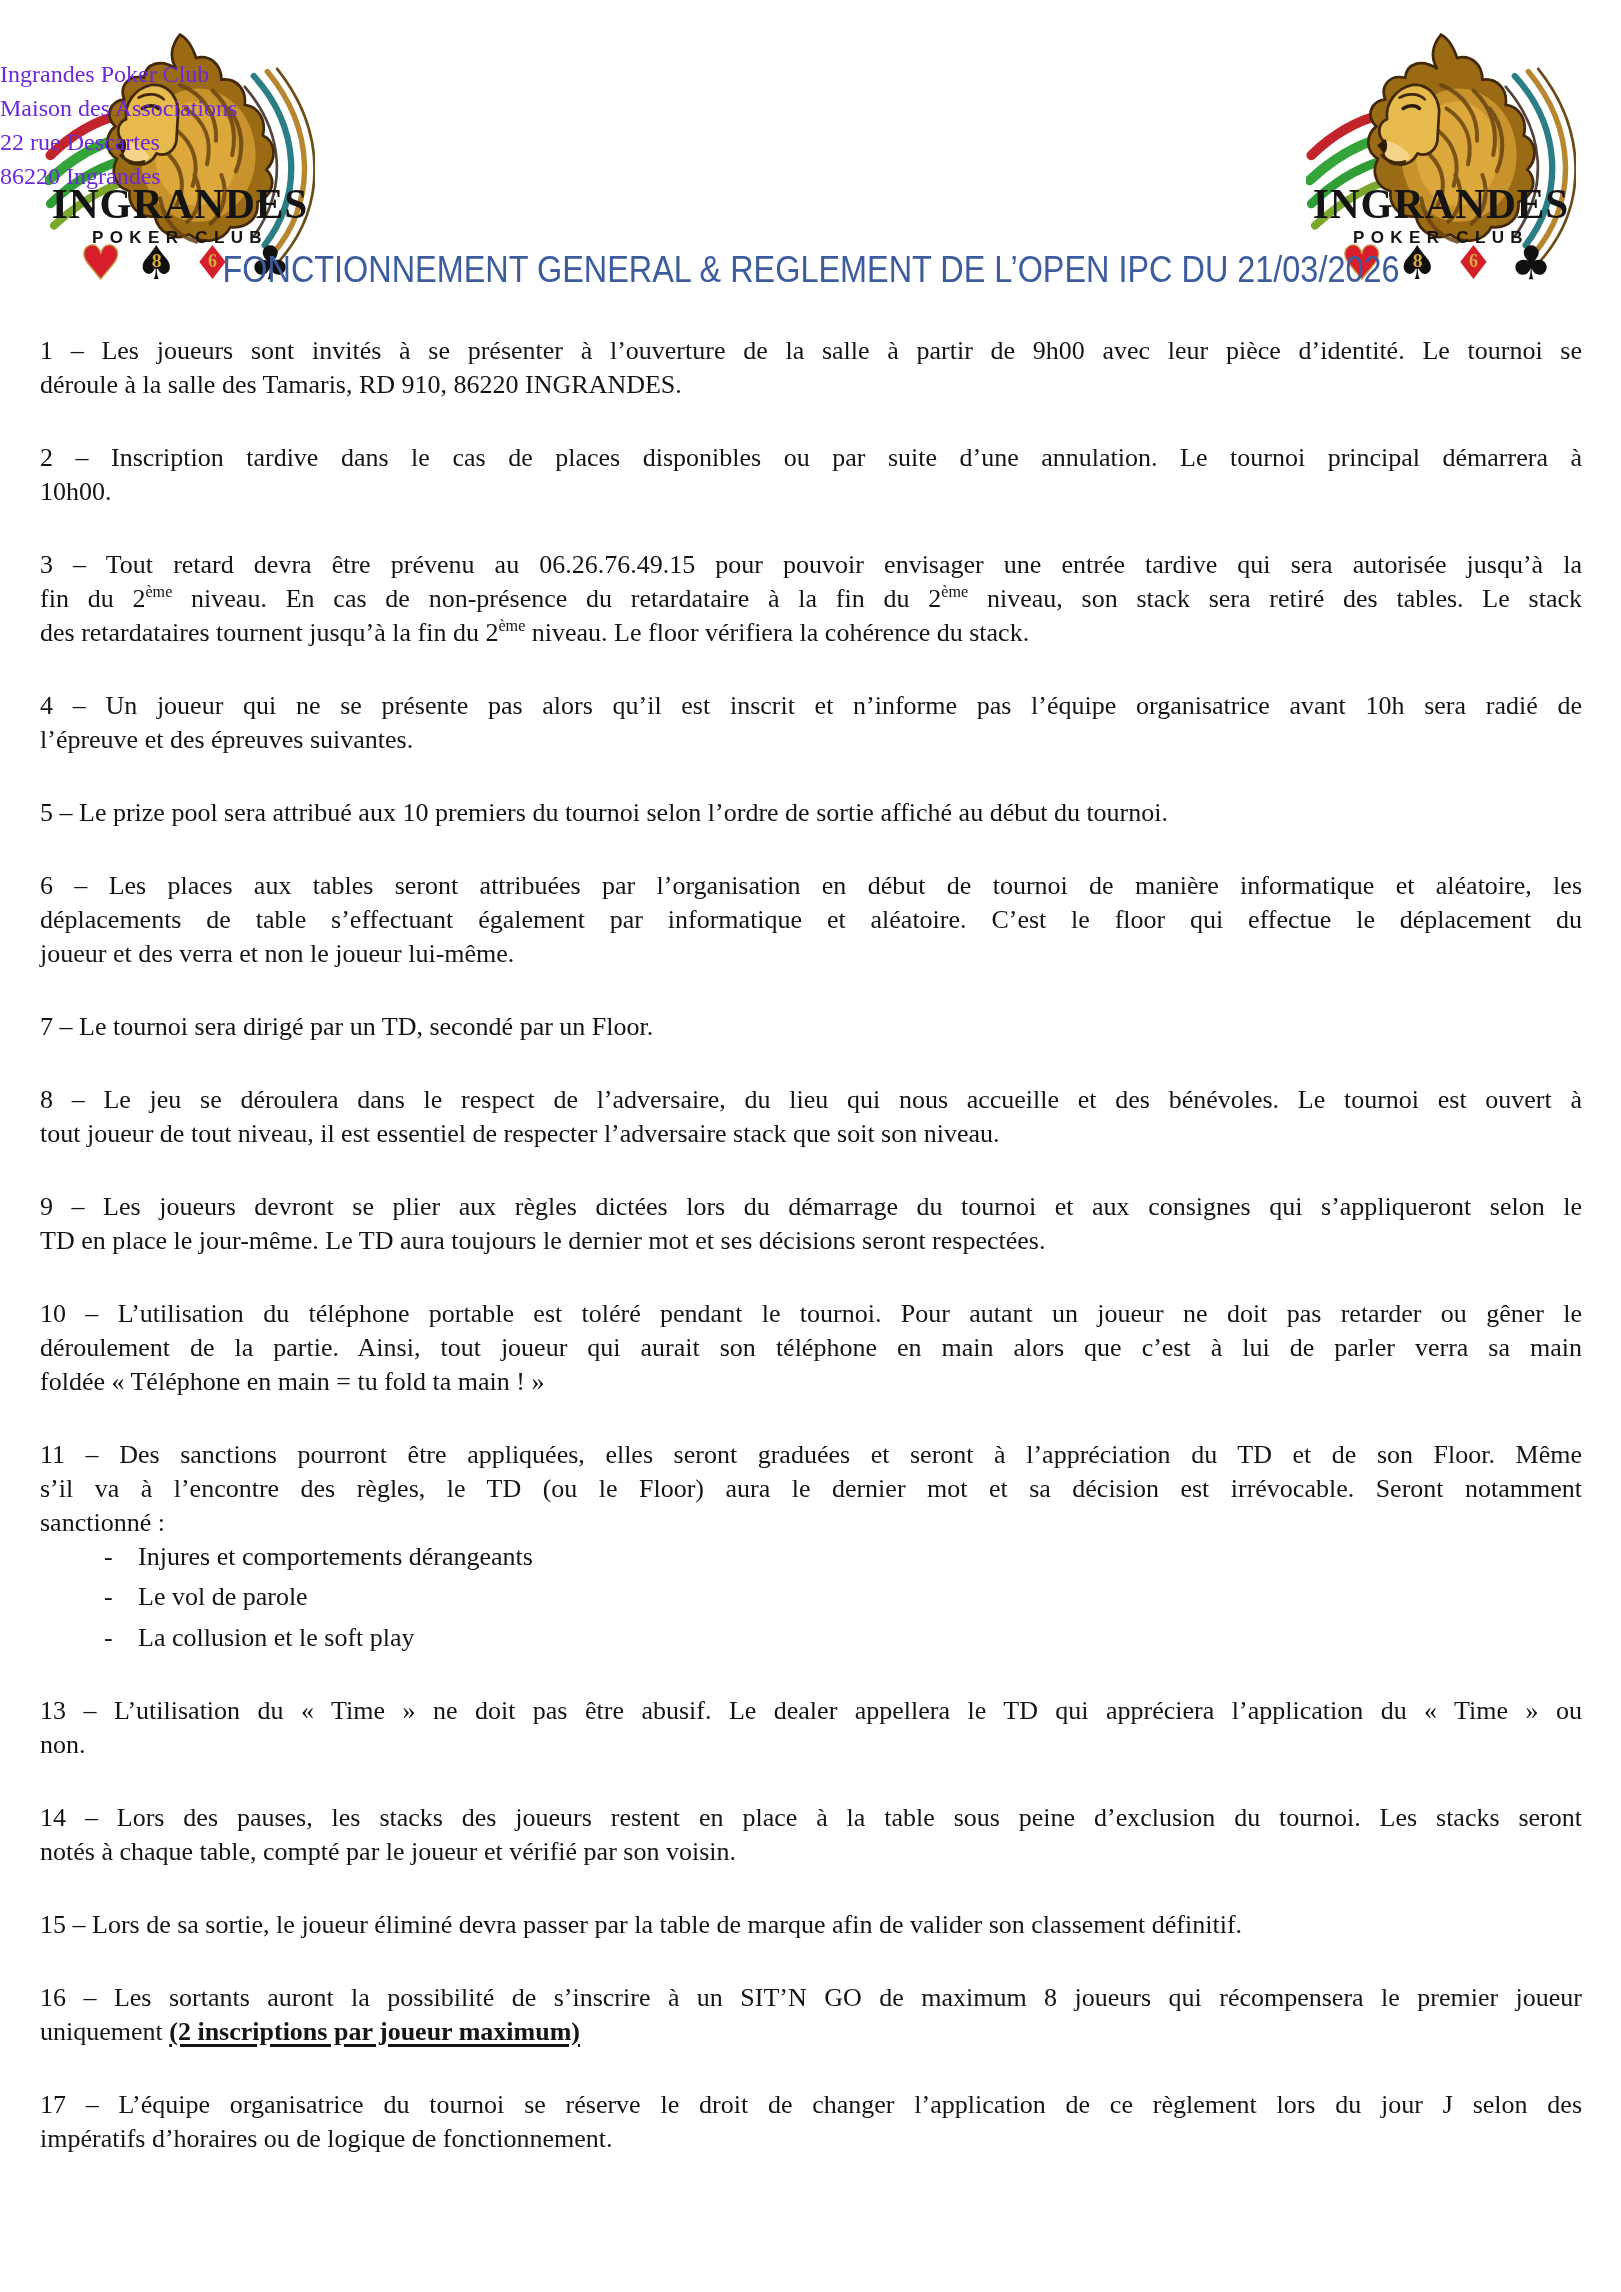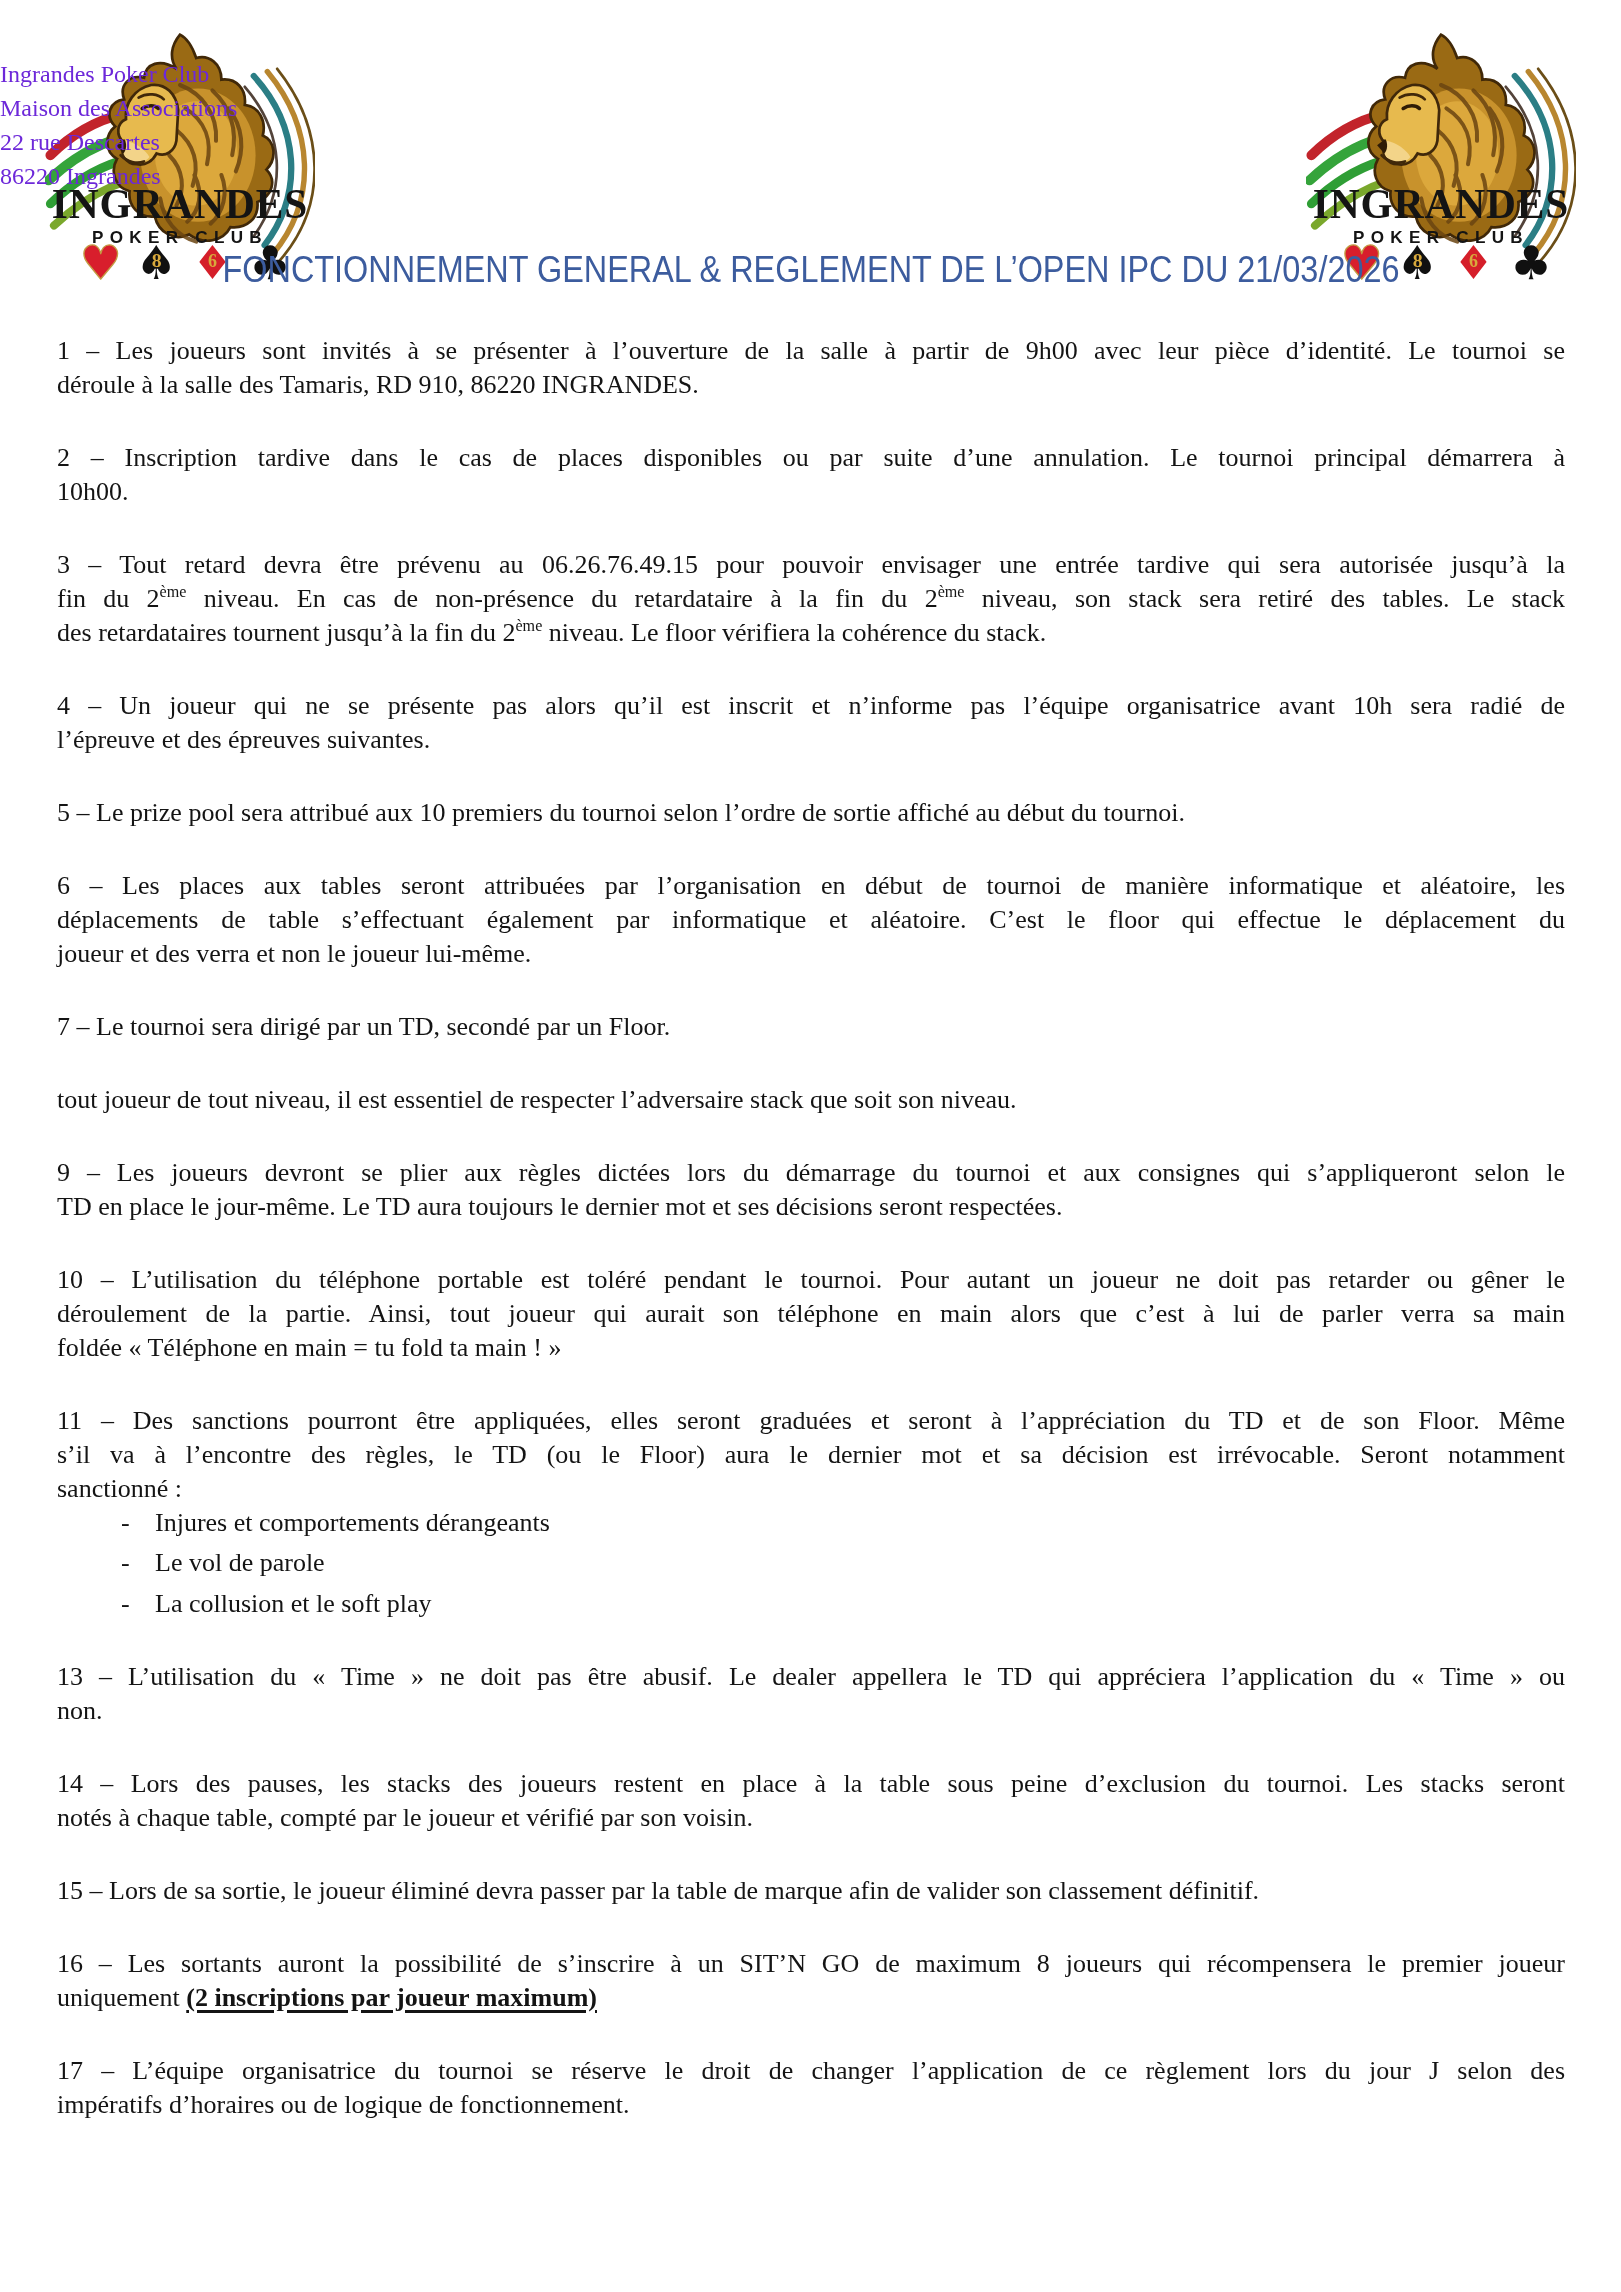--- a/index.html
+++ b/index.html
@@ -14,21 +14,21 @@
   .address{
     position:absolute;top:57px;left:0;right:0;text-align:left;
     font-size:24px;line-height:34px;color:#6d28d9;
   }
   .doc-title{
     position:absolute;top:249px;left:0;right:0;text-align:center;
     font-family:"Liberation Sans", sans-serif;font-size:36px;font-weight:400;
     color:#3c5c9e;transform:scaleX(0.9);transform-origin:50% 50%;
     letter-spacing:0px;white-space:nowrap;
   }
-  main.rules{padding:0 57px;}
+  main.rules{padding:0 40px;}
   .paragraph{margin:0 0 39px 0;}
   .line{font-size:26px;line-height:34px;}
   .jst{text-align:justify;text-align-last:justify;}
   .sup{font-size:0.62em;vertical-align:super;line-height:0;margin-top:12px;}
   .bold{font-weight:bold;}
   .ul{text-decoration:underline;text-decoration-thickness:2.7px;text-underline-offset:3.6px;}
   .list-item{font-size:26px;line-height:34px;margin:0 0 6.3px 64px;}
   .dash{display:inline-block;width:34px;}
 </style>
 </head>
@@ -168,20 +168,21 @@
       </div>
       <div class="paragraph">
         <div class="line jst"><span>6 – Les places aux tables seront attribuées par l’organisation en début de tournoi de manière informatique et aléatoire, les</span></div>
         <div class="line jst"><span>déplacements de table s’effectuant également par informatique et aléatoire. C’est le floor qui effectue le déplacement du</span></div>
         <div class="line"><span>joueur et des verra et non le joueur lui-même.</span></div>
       </div>
       <div class="paragraph">
         <div class="line"><span>7 – Le tournoi sera dirigé par un TD, secondé par un Floor.</span></div>
       </div>
       <div class="paragraph">
+        <div class="line jst"><span>8 – Le jeu se déroulera dans le respect de l’adversaire, du lieu qui nous accueille et des bénévoles. Le tournoi est ouvert à</span></div>
         <div class="line"><span>tout joueur de tout niveau, il est essentiel de respecter l’adversaire stack que soit son niveau.</span></div>
       </div>
       <div class="paragraph">
         <div class="line jst"><span>9 – Les joueurs devront se plier aux règles dictées lors du démarrage du tournoi et aux consignes qui s’appliqueront selon le</span></div>
         <div class="line"><span>TD en place le jour-même. Le TD aura toujours le dernier mot et ses décisions seront respectées.</span></div>
       </div>
       <div class="paragraph">
         <div class="line jst"><span>10 – L’utilisation du téléphone portable est toléré pendant le tournoi. Pour autant un joueur ne doit pas retarder ou gêner le</span></div>
         <div class="line jst"><span>déroulement de la partie. Ainsi, tout joueur qui aurait son téléphone en main alors que c’est à lui de parler verra sa main</span></div>
         <div class="line"><span>foldée « Téléphone en main = tu fold ta main ! »</span></div>

